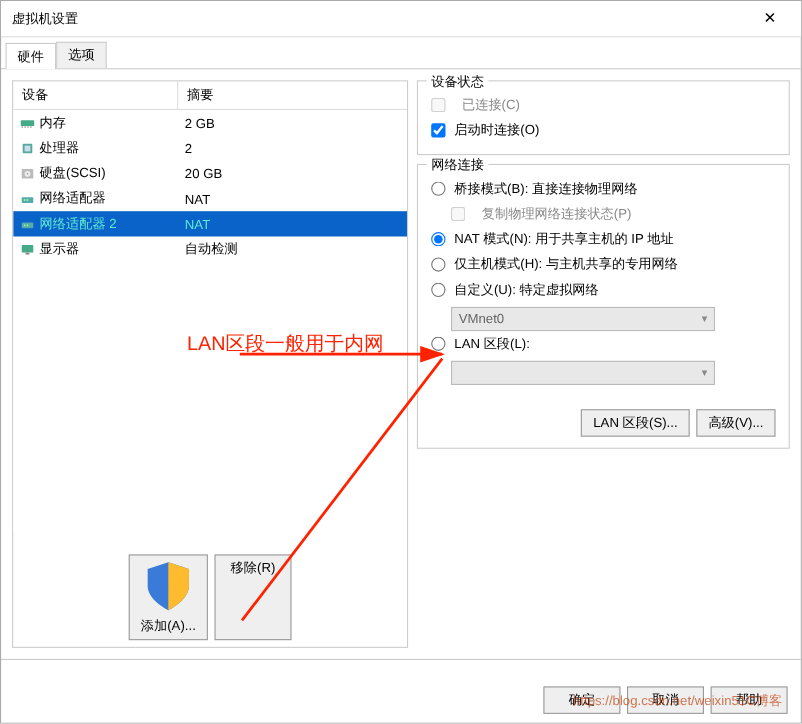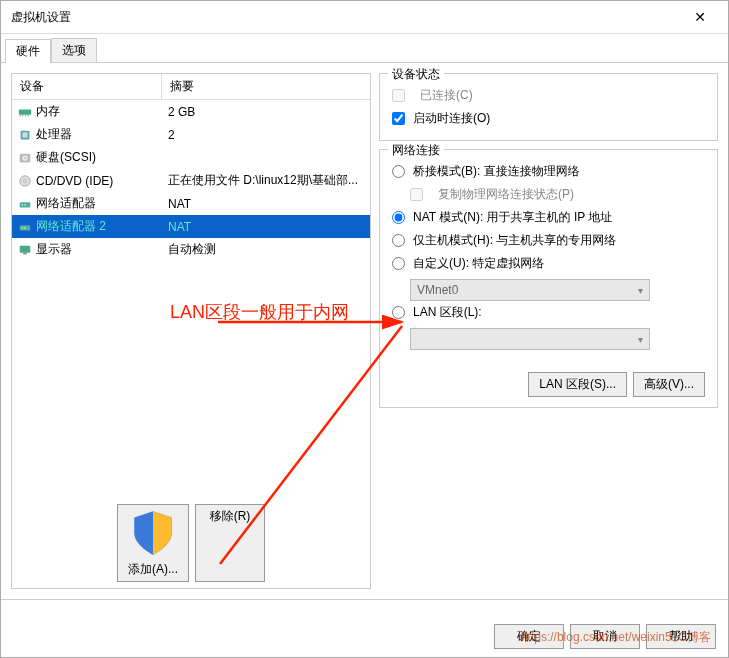--- a/index.html
+++ b/index.html
@@ -87,30 +87,21 @@
           </div>
           <div class="row">
             <div class="cell c1">
               <span class="icon"><svg viewBox="0 0 16 16">
                   <rect x="2" y="3" width="12" height="10" fill="#bbb" rx="1"></rect>
                   <circle cx="8" cy="8" r="3" fill="#eee"></circle>
                   <circle cx="8" cy="8" r="0.8" fill="#888"></circle>
                 </svg></span>
               <span>硬盘(SCSI)</span>
             </div>
-          </div>
-          <div class="row">
-            <div class="cell c1">
-              <span class="icon"><svg viewBox="0 0 16 16">
-                  <circle cx="8" cy="8" r="6" fill="#ddd" stroke="#aaa"></circle>
-                  <circle cx="8" cy="8" r="1.5" fill="#fff" stroke="#aaa"></circle>
-                </svg></span>
-              <span>CD/DVD (IDE)</span>
-            </div>
-            <div class="cell c2">正在使用文件 D:\linux12期\基础部...</div>
+            <div class="cell c2">20 GB</div>
           </div>
           <div class="row">
             <div class="cell c1">
               <span class="icon"><svg viewBox="0 0 16 16">
                   <rect x="2" y="6" width="12" height="6" fill="#5aa" rx="1"></rect>
                   <circle cx="5" cy="9" r="1" fill="#9f9"></circle>
                   <circle cx="8" cy="9" r="1" fill="#9f9"></circle>
                 </svg></span>
               <span>网络适配器</span>
             </div>

